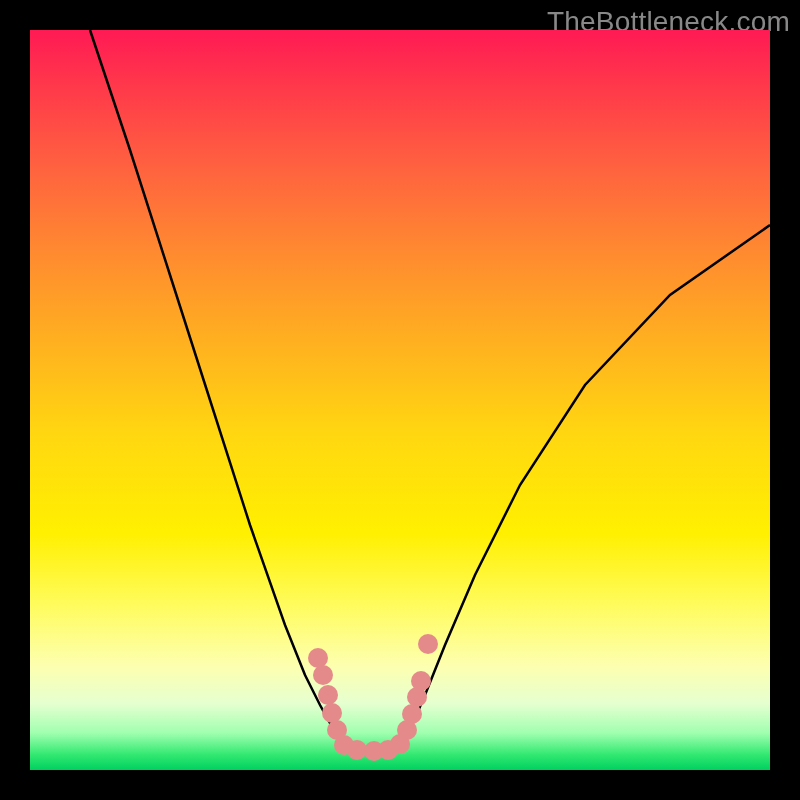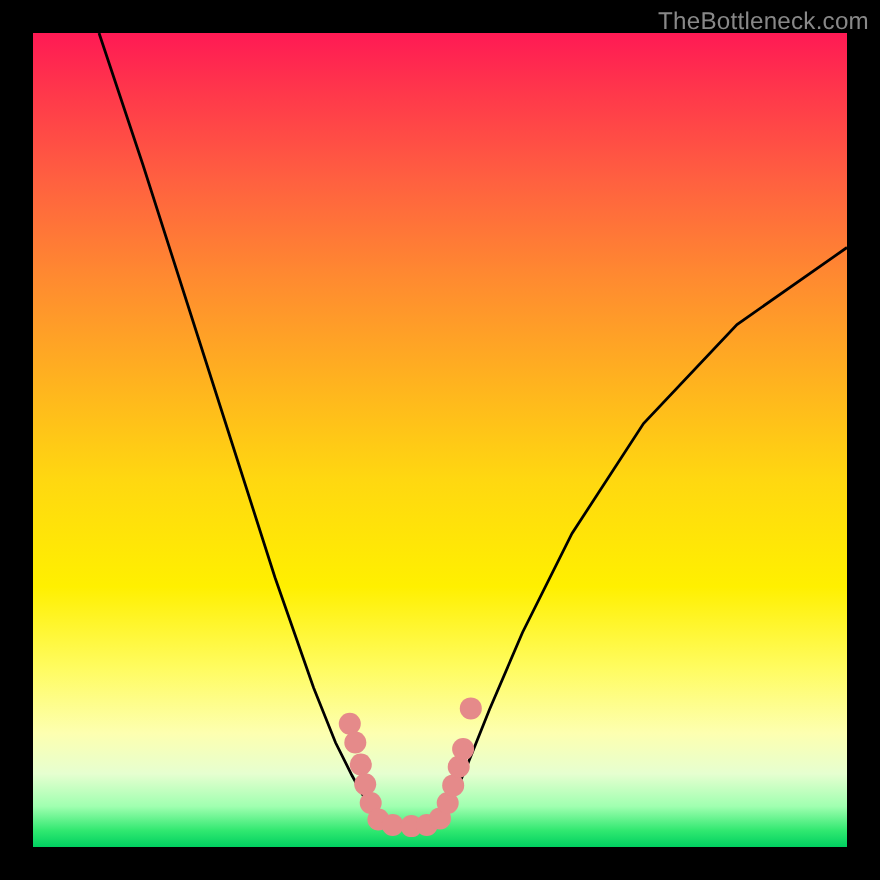--- a/index.html
+++ b/index.html
@@ -31,21 +31,21 @@
       #a0ffb0 95%,
       #30e870 98%,
       #00d060 100%
     );
   }
   .watermark {
     position: absolute;
     top: 6px;
     right: 10px;
     color: #888;
-    font-size: 22px;
+    font-size: 28px;
     font-weight: 500;
     letter-spacing: 0.2px;
   }
   svg.curves {
     position: absolute;
     left: 0;
     top: 0;
     width: 740px;
     height: 740px;
     overflow: visible;

